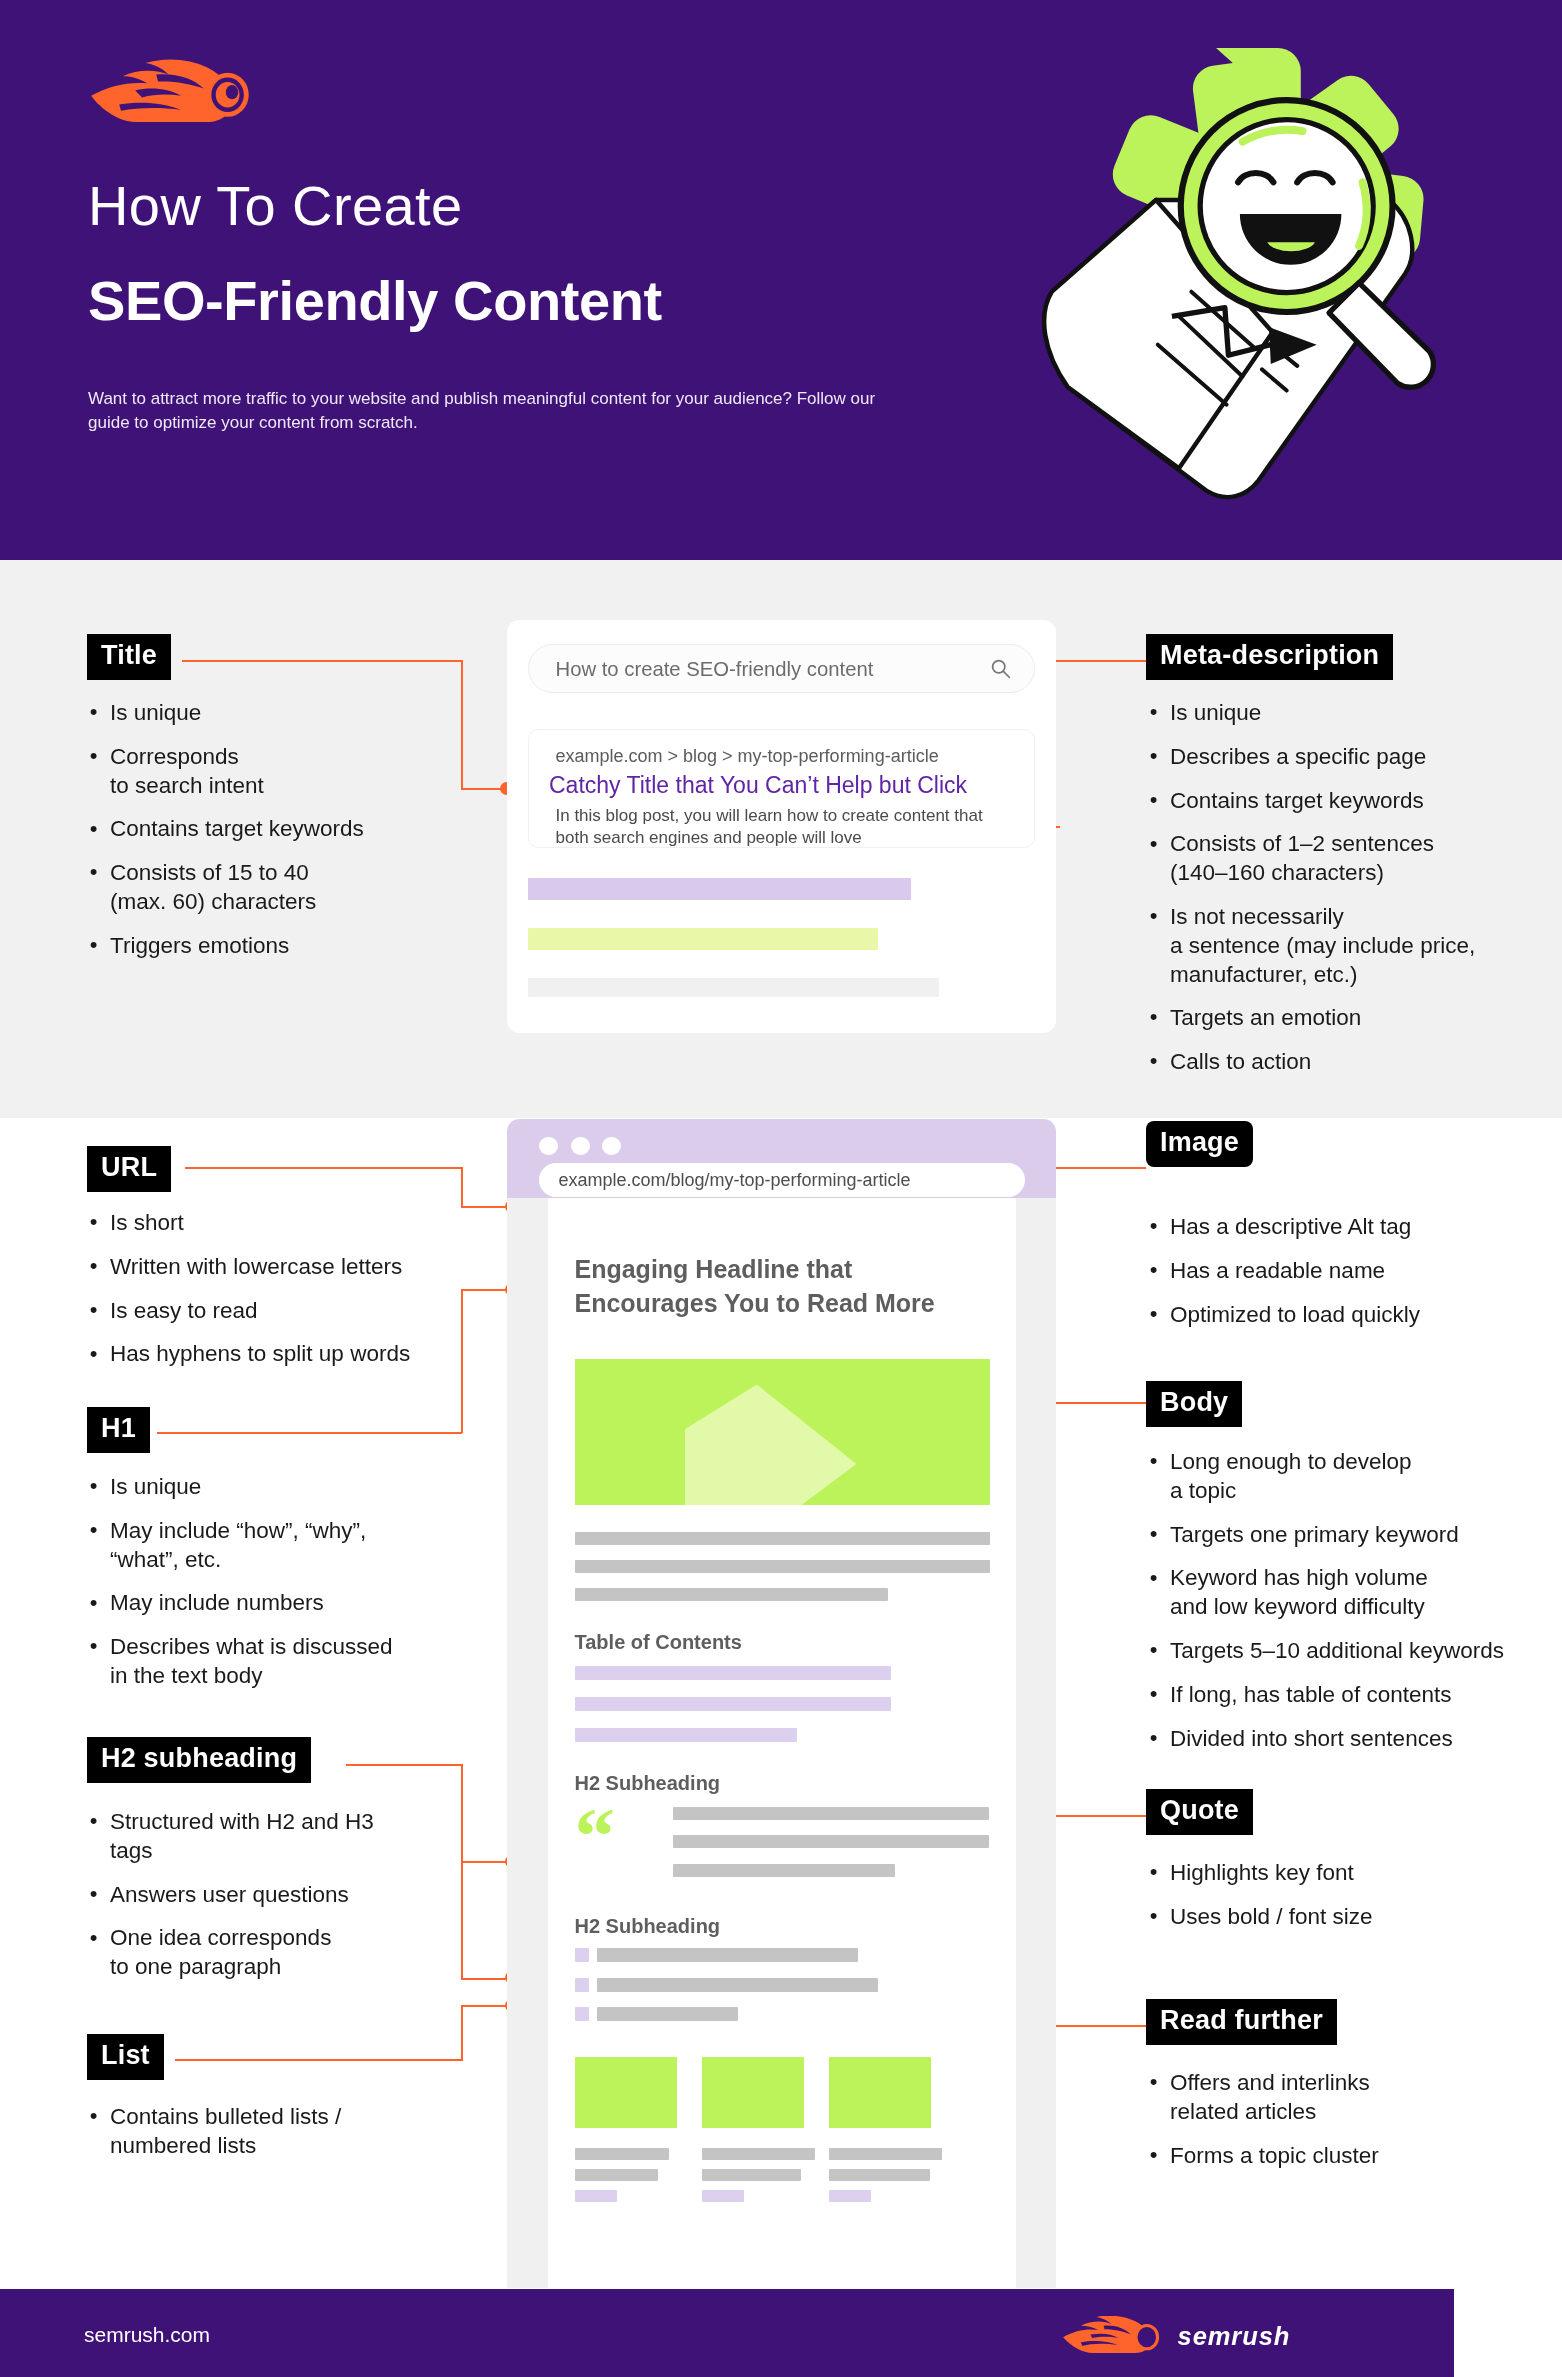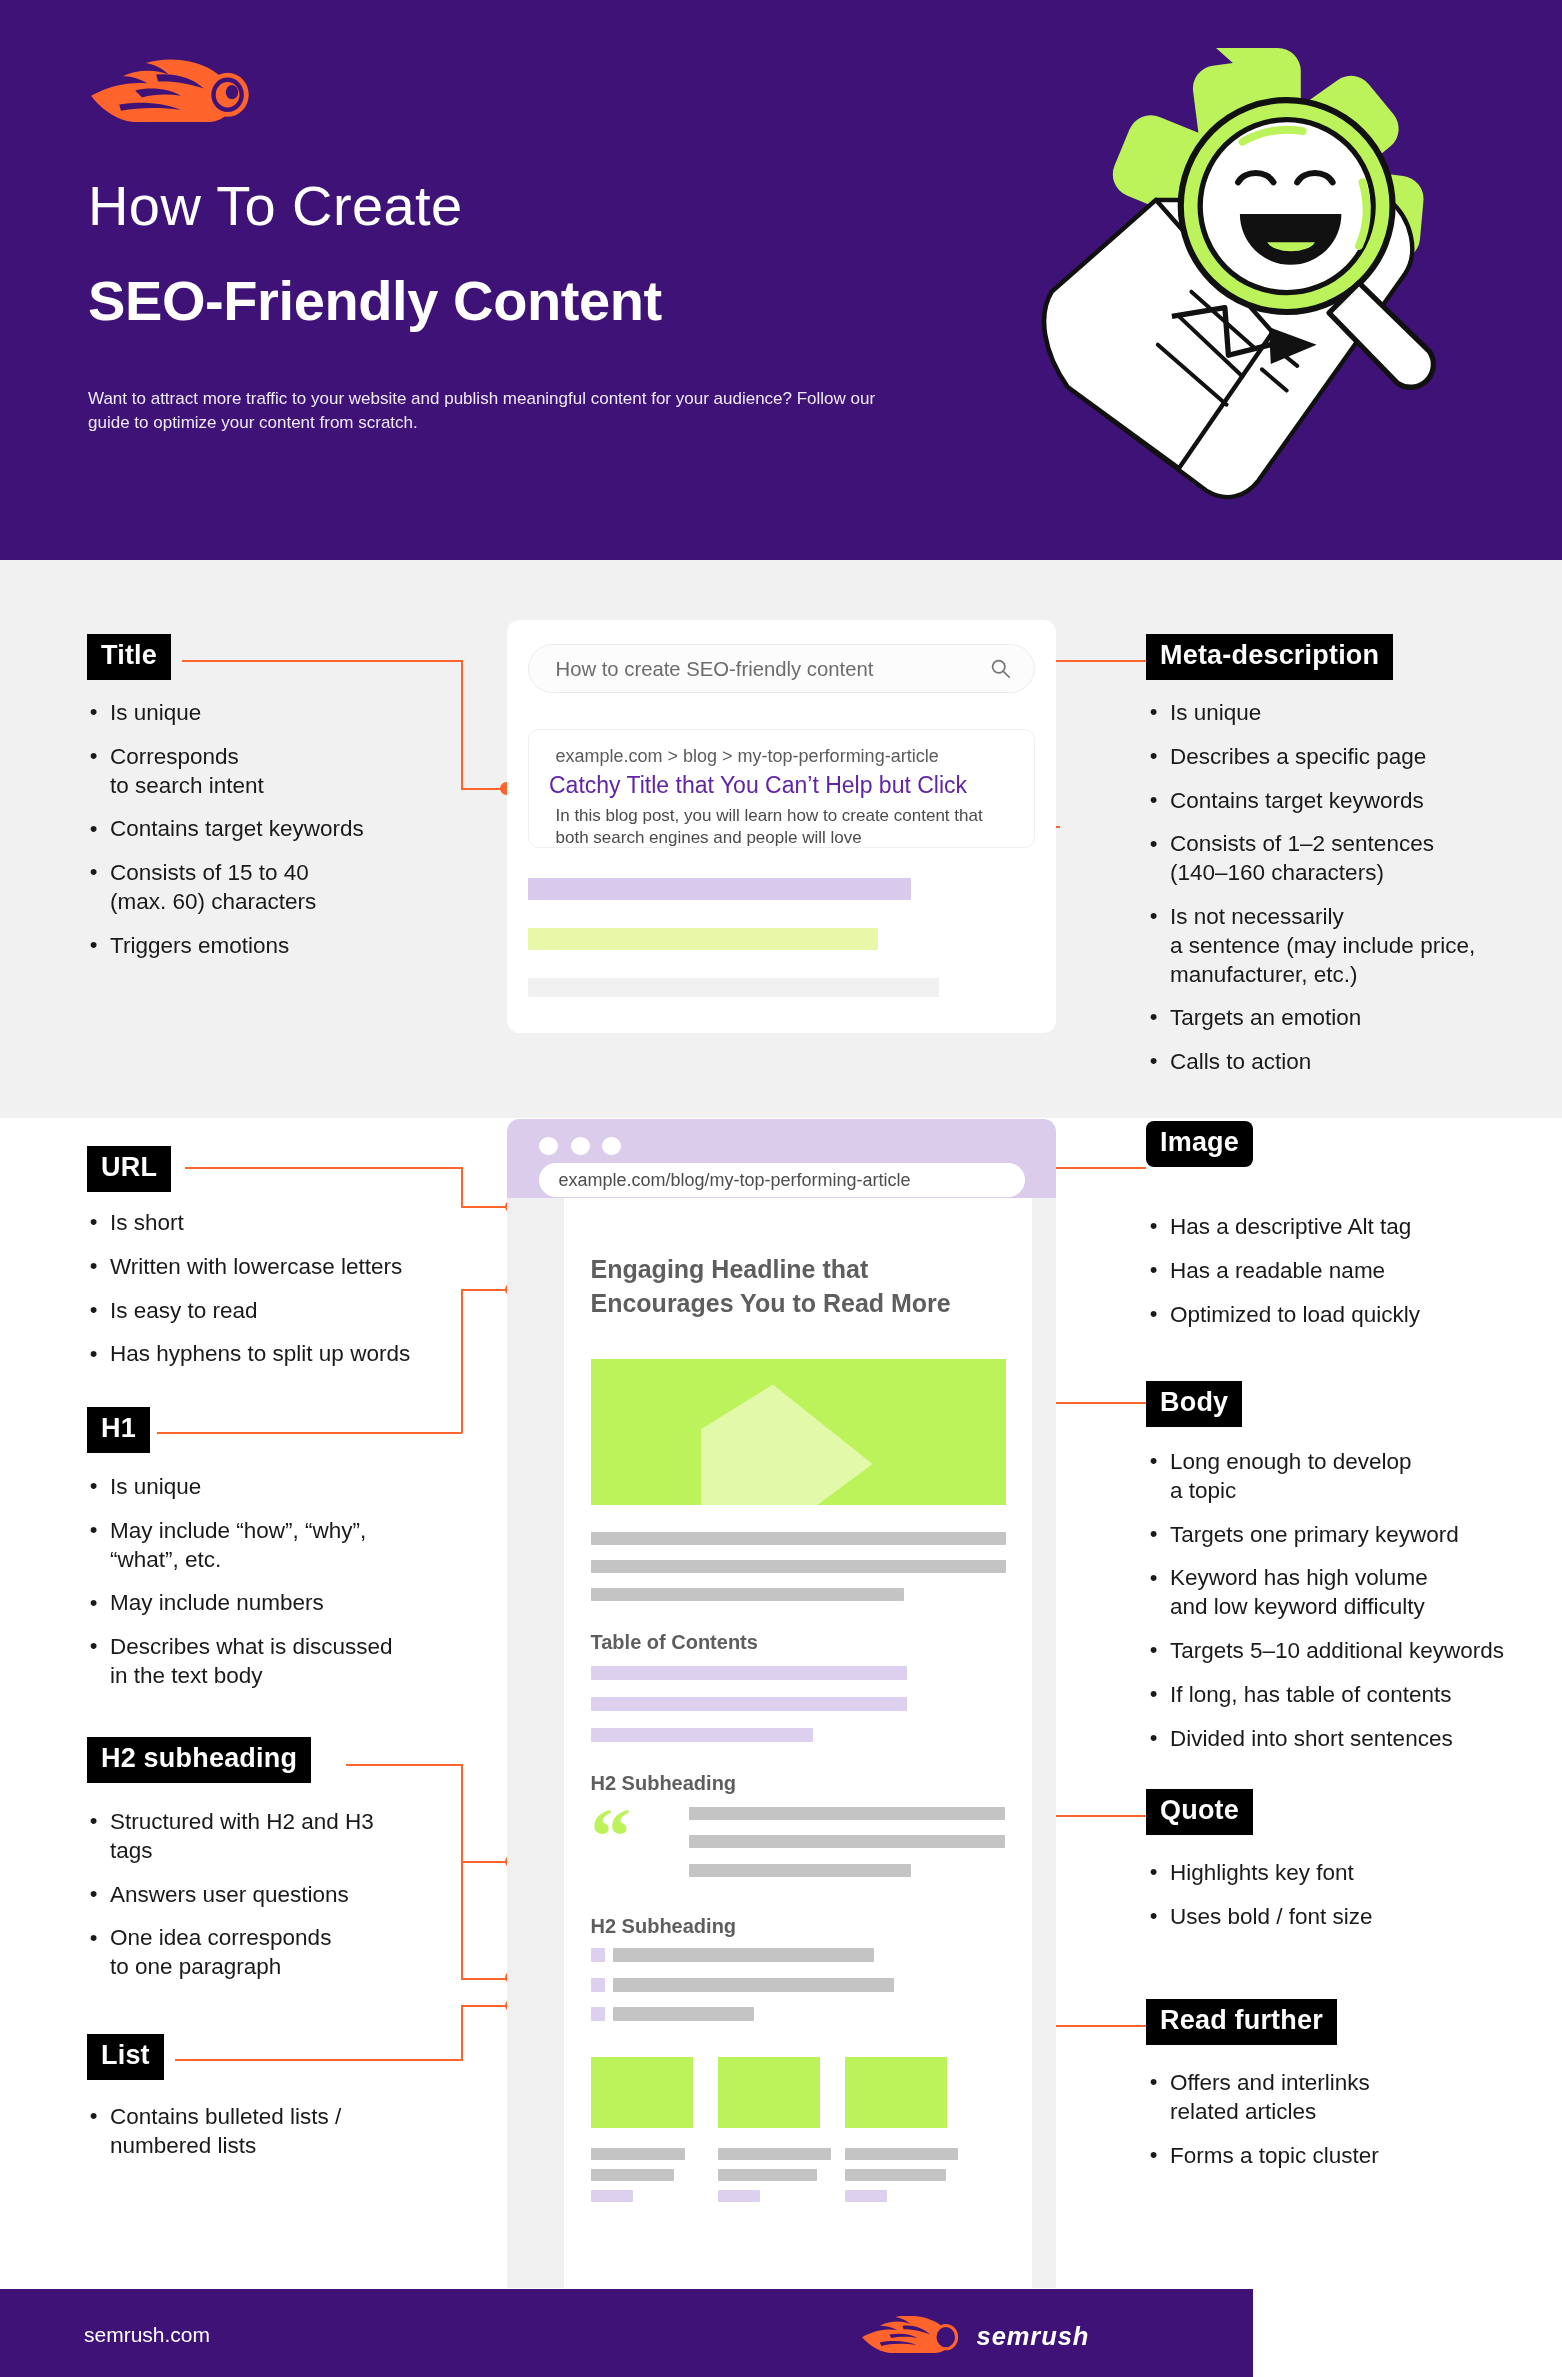--- a/index.html
+++ b/index.html
@@ -40,21 +40,21 @@
     background: #f1f1f1;
   }
   
   .sec2 {
     position: absolute; left: 0; top: 1118px; width: 1563px; height: 1172px;
     background: #ffffff;
   }
 
   
   .footer {
-    position: absolute; left: 0; top: 2289px; width: 1253px; height: 88px;
+    position: absolute; left: 0; top: 2289px; width: 1454px; height: 88px;
     background: #3e1277;
   }
   .footer-url {
     position: absolute; left: 84px; top: 34px;
     color: #ffffff; font-size: 21px; font-weight: 400;
   }
   .footer-logo { position: absolute; right: 84px; top: 26.5px; width: 309px; height: 37px; }
 
   
   .tag {
@@ -117,21 +117,20 @@
     background: #ffffff; border-radius: 17px;
   }
   .addr-text { position: absolute; left: 19.4px; top: 7px; font-size: 18px; color: #4d4d4d; }
   .browser-body {
     position: absolute; left: 0; top: 79px; width: 549px; height: 1090px;
     background: #f0f0f0;
   }
   .page-white {
     position: absolute; left: 41px; top: 0; width: 468px; height: 1090px;
     background: #ffffff;
-    margin-left: 16px;
   }
   .page-h1 {
     position: absolute; left: 26.5px; top: 55px; width: 397px;
     font-size: 25px; font-weight: 700; color: #5e5e5e; line-height: 1.34;
   }
   .hero-img { position: absolute; left: 26.5px; top: 161px; width: 415px; height: 146px; background: #bcf35a; overflow: hidden; }
   .hero-poly { position: absolute; left: 110px; top: 25.6px; width: 172px; height: 128px; background: #e2f9a9;
     clip-path: polygon(0% 35%, 42% 0%, 100% 62%, 62% 100%, 0% 100%); }
   .sec-h {
     position: absolute; font-size: 20px; font-weight: 700; color: #5e5e5e;

